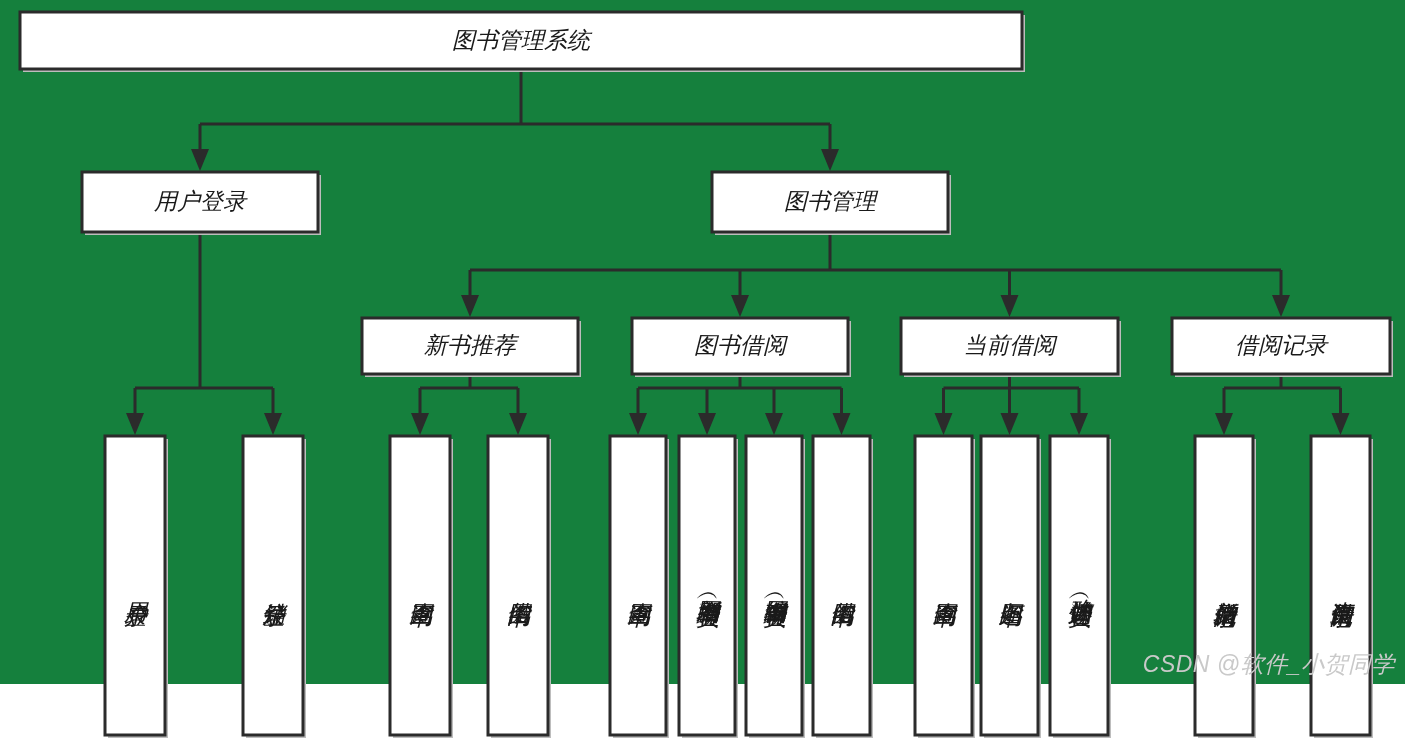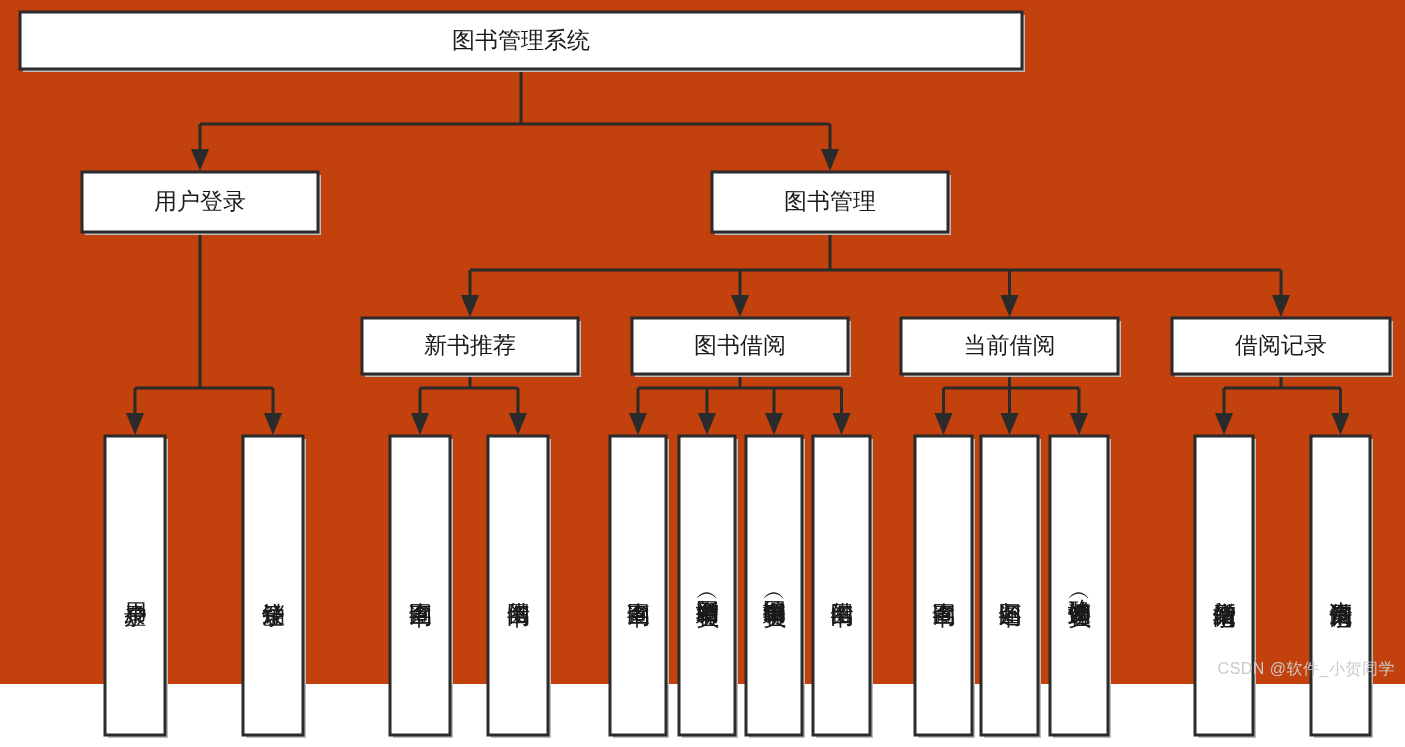--- a/index.html
+++ b/index.html
@@ -10,21 +10,22 @@
   body {
     width: 1405px;
     height: 747px;
     font-family: "Liberation Sans", sans-serif;
     overflow: hidden;
   }
   #diagram-root {
     position: relative;
     width: 1405px;
     height: 684px;
-    background: #c2410c;
+    background: #15803d;
+    font-style: italic;
   }
   svg#tree-svg {
     position: absolute;
     top: 0;
     left: 0;
     width: 1405px;
     height: 747px;
     display: block;
   }
   .node-box {
@@ -69,21 +70,21 @@
     color: #1a1a1a;
     letter-spacing: 1px;
     white-space: nowrap;
     text-align: center;
   }
   .watermark {
     position: absolute;
     right: 10px;
     bottom: 4px;
     font-family: "Liberation Sans", sans-serif;
-    font-size: 16px;
+    font-size: 23px;
     color: #c9c9c9;
     white-space: nowrap;
     letter-spacing: 0.5px;
   }
 </style>
 </head>
 <body>
 
 <div id="diagram-root">
   <svg id="tree-svg" viewBox="0 0 1405 747">

